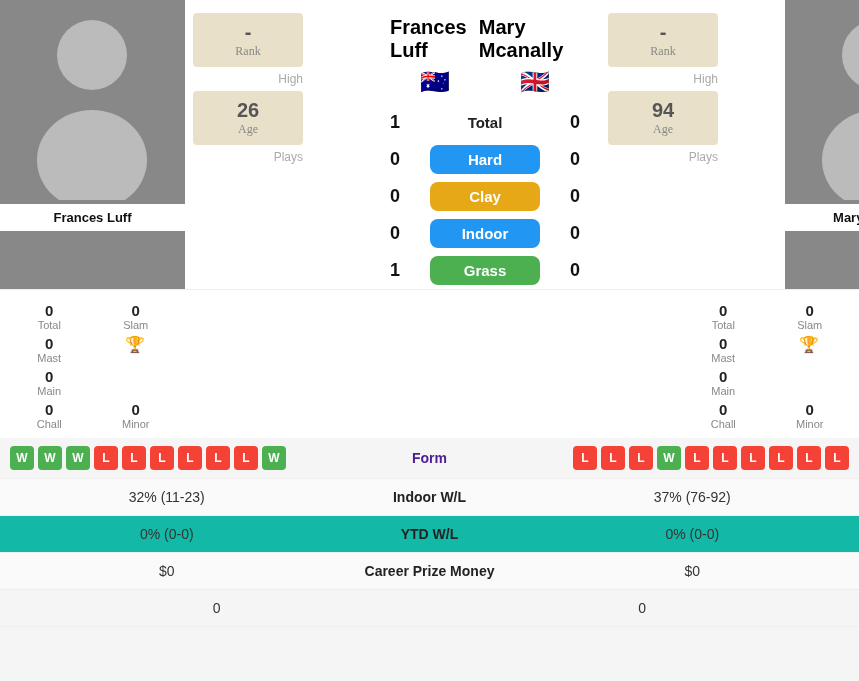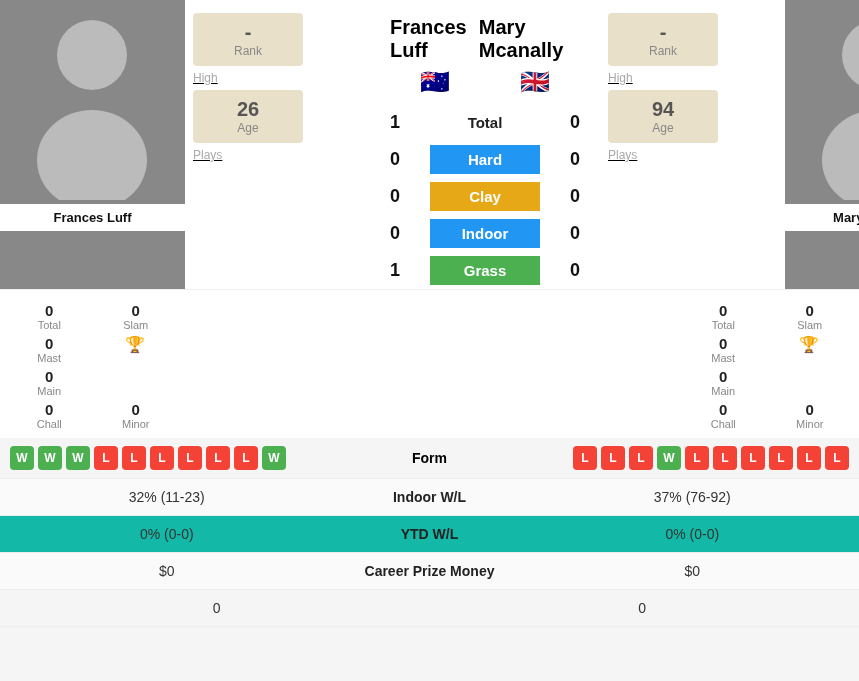--- a/index.html
+++ b/index.html
@@ -23,21 +23,21 @@
     .score-val {
       width: 50px;
       text-align: center;
       font-size: 18px;
       font-weight: bold;
       color: #111;
     }
     .score-label-btn {
       width: 110px;
       text-align: center;
-      border-radius: 0;
+      border-radius: 8px;
       color: #fff;
       font-size: 15px;
       font-weight: bold;
       padding: 6px 0;
       margin: 0 10px;
     }
     .score-label-total {
       width: 110px;
       text-align: center;
       font-size: 15px;
@@ -118,21 +118,21 @@
       display: flex;
       gap: 4px;
       flex-wrap: wrap;
       justify-content: flex-end;
     }
     .form-label {
       width: 120px;
       text-align: center;
       font-weight: bold;
       font-size: 14px;
-      color: #000000;
+      color: #4c1d95;
     }
     .form-badge {
       width: 24px;
       height: 24px;
       border-radius: 4px;
       display: flex;
       align-items: center;
       justify-content: center;
       font-size: 12px;
       font-weight: bold;
@@ -177,26 +177,26 @@
       width: 110px;
     }
     .card-box-val {
       font-size: 20px;
       font-weight: bold;
       color: #555;
     }
     .card-box-lbl {
       font-size: 12px;
       color: #888;
+      font-family: Liberation Serif, serif;
     }
     .card-high {
-      text-align: left;
+      text-align: right;
       margin: 5px 0;
       width: 110px;
-      text-decoration: underline;
     }
     .card-high-lbl {
       font-size: 12px;
       color: #aaa;
     }
 
     
     .sg {
       display: grid;
       grid-template-columns: 1fr 1fr;

